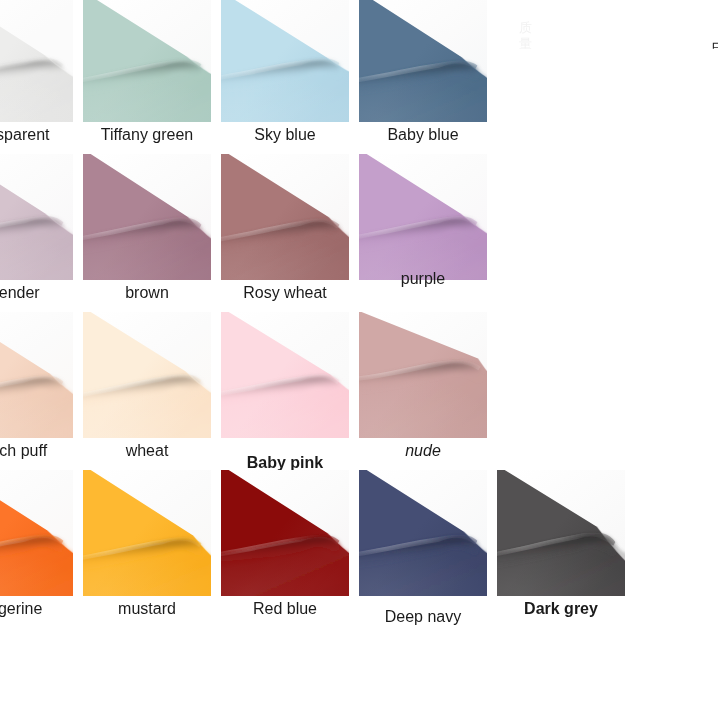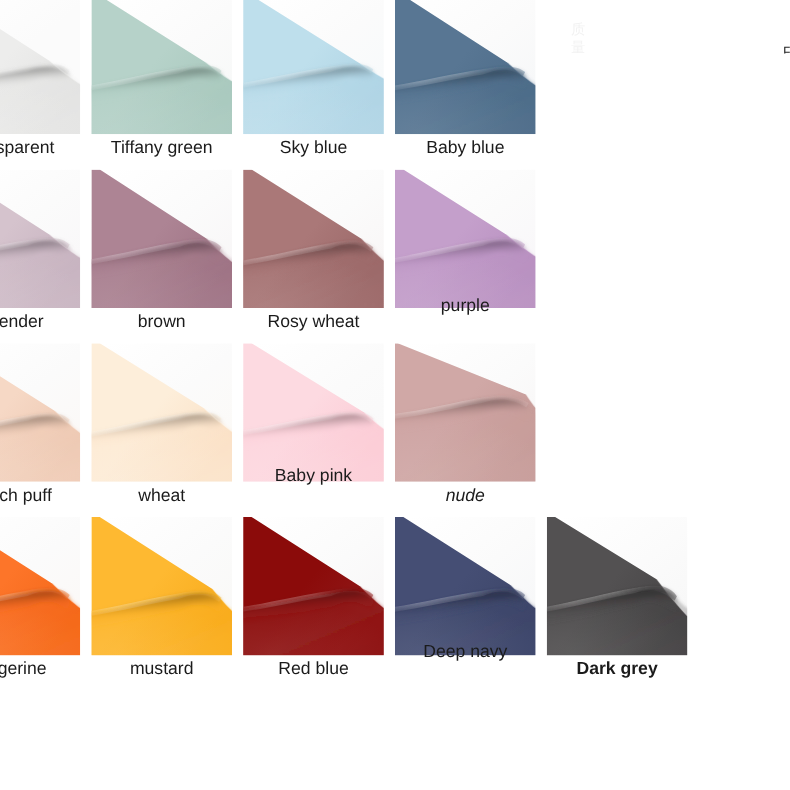--- a/index.html
+++ b/index.html
@@ -993,21 +993,21 @@
        C 76 50.2, 86.5 50.2, 92.5 56.2 L91.5 65.5 C 82.5 59,
        75.5 56.5, 62.5 63 C 44.5 66, 20 72, -2 75 Z" fill="url(#creaseg10)" opacity="0.9"></path>
     </g>
 
     <path d="M86 50
      C 91.88 55.52,
        96.64 59.6,
        100 62" fill="none" stroke="url(#rimg10)" stroke-width="1.0" opacity="0.3"></path>
   </svg>
         </div>
-        <div class="cap" style="top: 112px;">Baby pink</div>
+        <div class="cap" style="top: 142px; font-weight: bold;">Baby pink</div>
       </div>
       <div class="cell" style="left: 414px; top: 316px;">
         <div class="sw">
   <svg viewBox="0 0 100 100" preserveAspectRatio="none">
     <defs>
       <linearGradient id="bgg11" x1="0.1" y1="0" x2="1" y2="1.15">
         <stop offset="0" stop-color="#ffffff"></stop>
         <stop offset="0.42" stop-color="#fbfbfb"></stop>
         <stop offset="1" stop-color="#f6f3f3"></stop>
       </linearGradient>
@@ -1438,21 +1438,21 @@
        C 76 52.2, 86.5 52.2, 92.5 58.2 L91.5 67.5 C 82.5 61,
        75.5 58.5, 62.5 65 C 44.5 68, 20 74, -2 77 Z" fill="url(#creaseg15)" opacity="0.9"></path>
     </g>
 
     <path d="M82 49
      C 89.56 56.82,
        95.68 62.6,
        100 66" fill="none" stroke="url(#rimg15)" stroke-width="1.0" opacity="0.3"></path>
   </svg>
         </div>
-        <div class="cap" style="top: 114px;">Deep navy</div>
+        <div class="cap" style="top: 138px;">Deep navy</div>
       </div>
       <div class="cell" style="left: 552px; top: 474px;">
         <div class="sw">
   <svg viewBox="0 0 100 100" preserveAspectRatio="none">
     <defs>
       <linearGradient id="bgg16" x1="0.1" y1="0" x2="1" y2="1.15">
         <stop offset="0" stop-color="#ffffff"></stop>
         <stop offset="0.42" stop-color="#fbfbfb"></stop>
         <stop offset="1" stop-color="#f5f5f5"></stop>
       </linearGradient>

